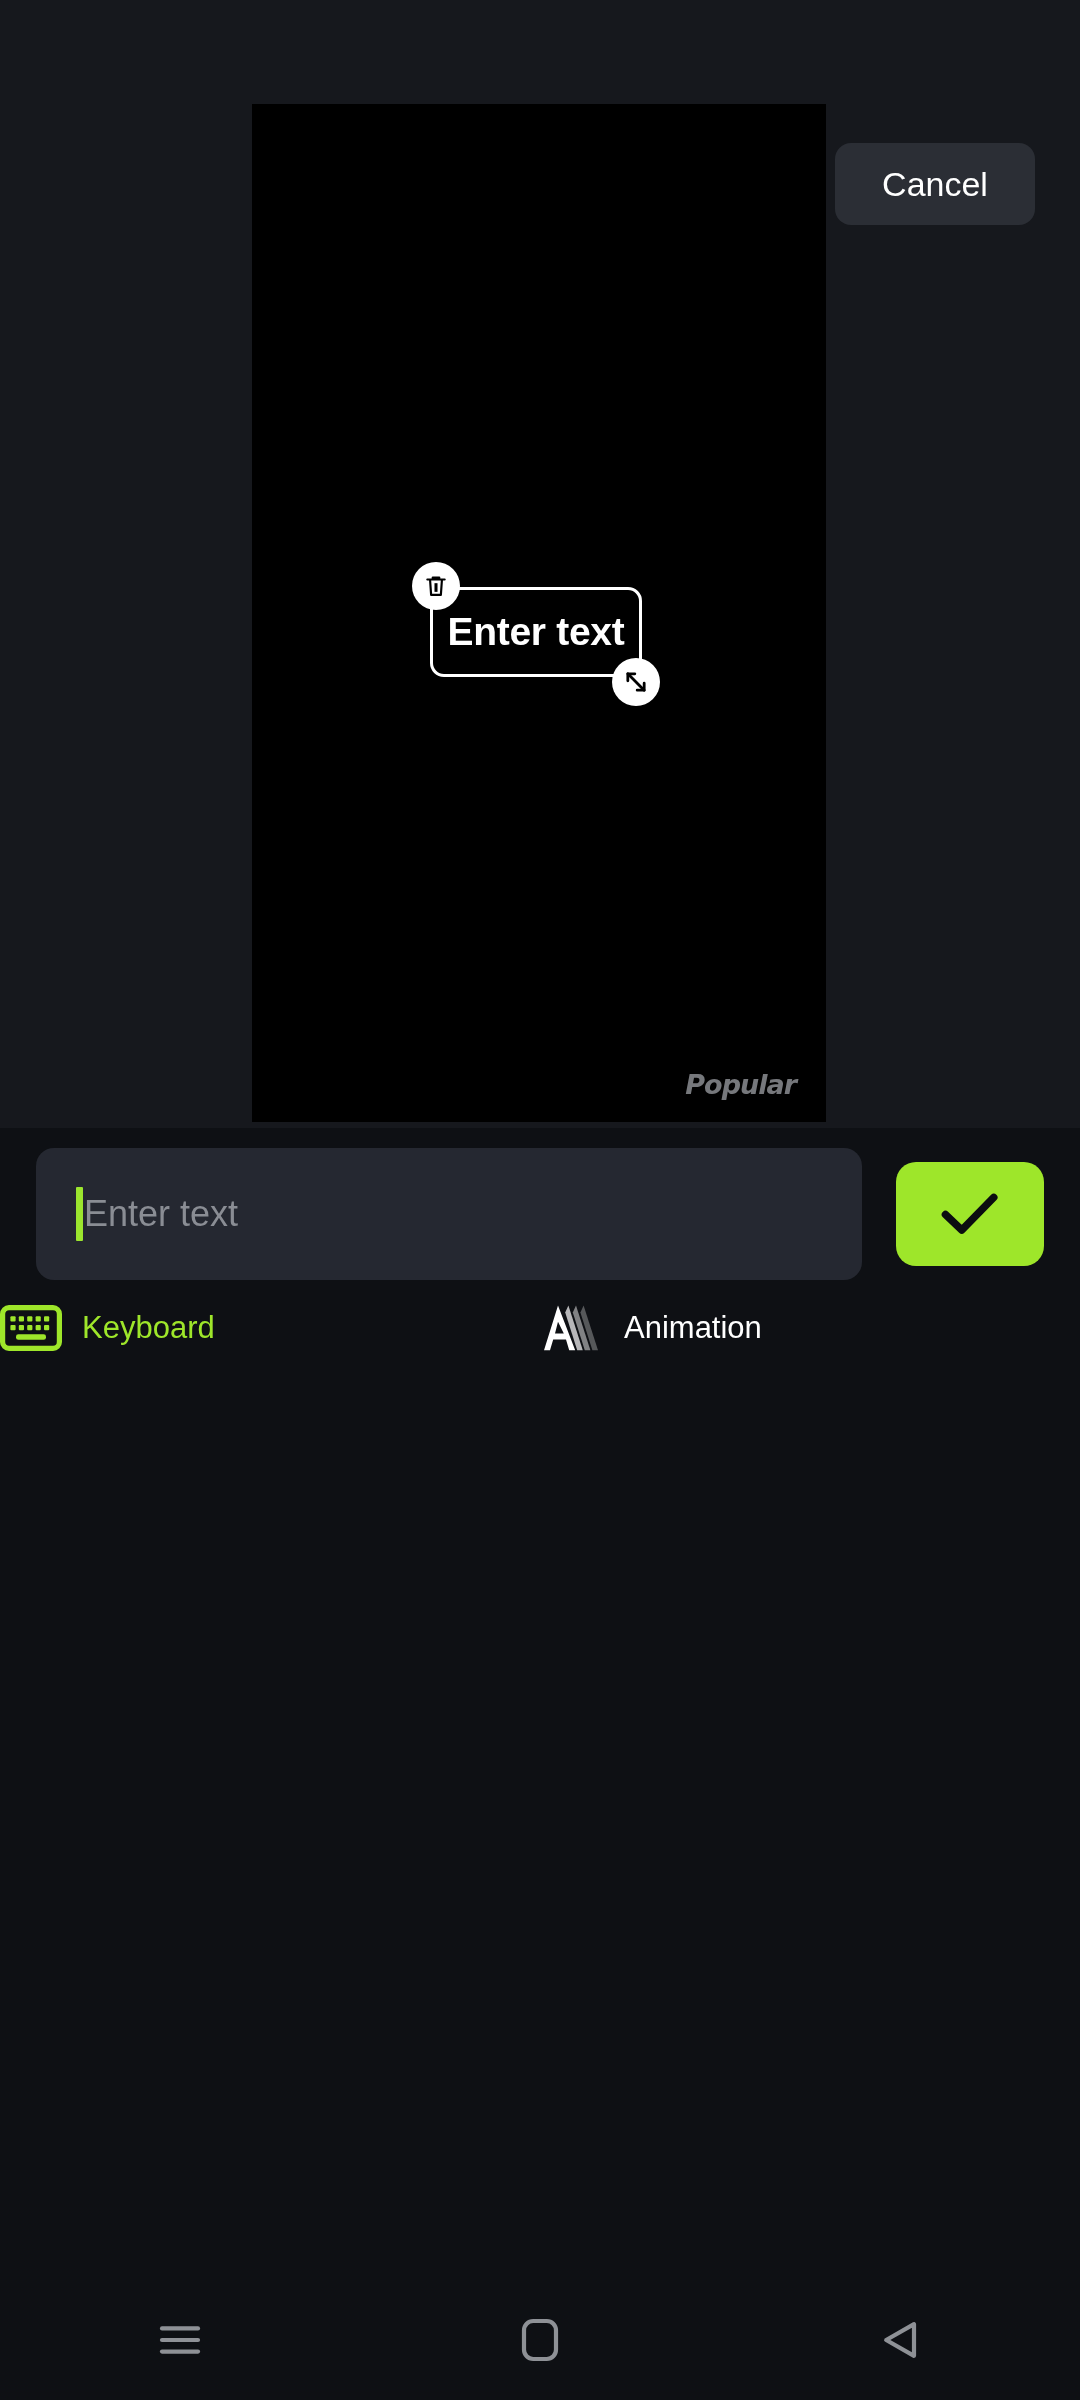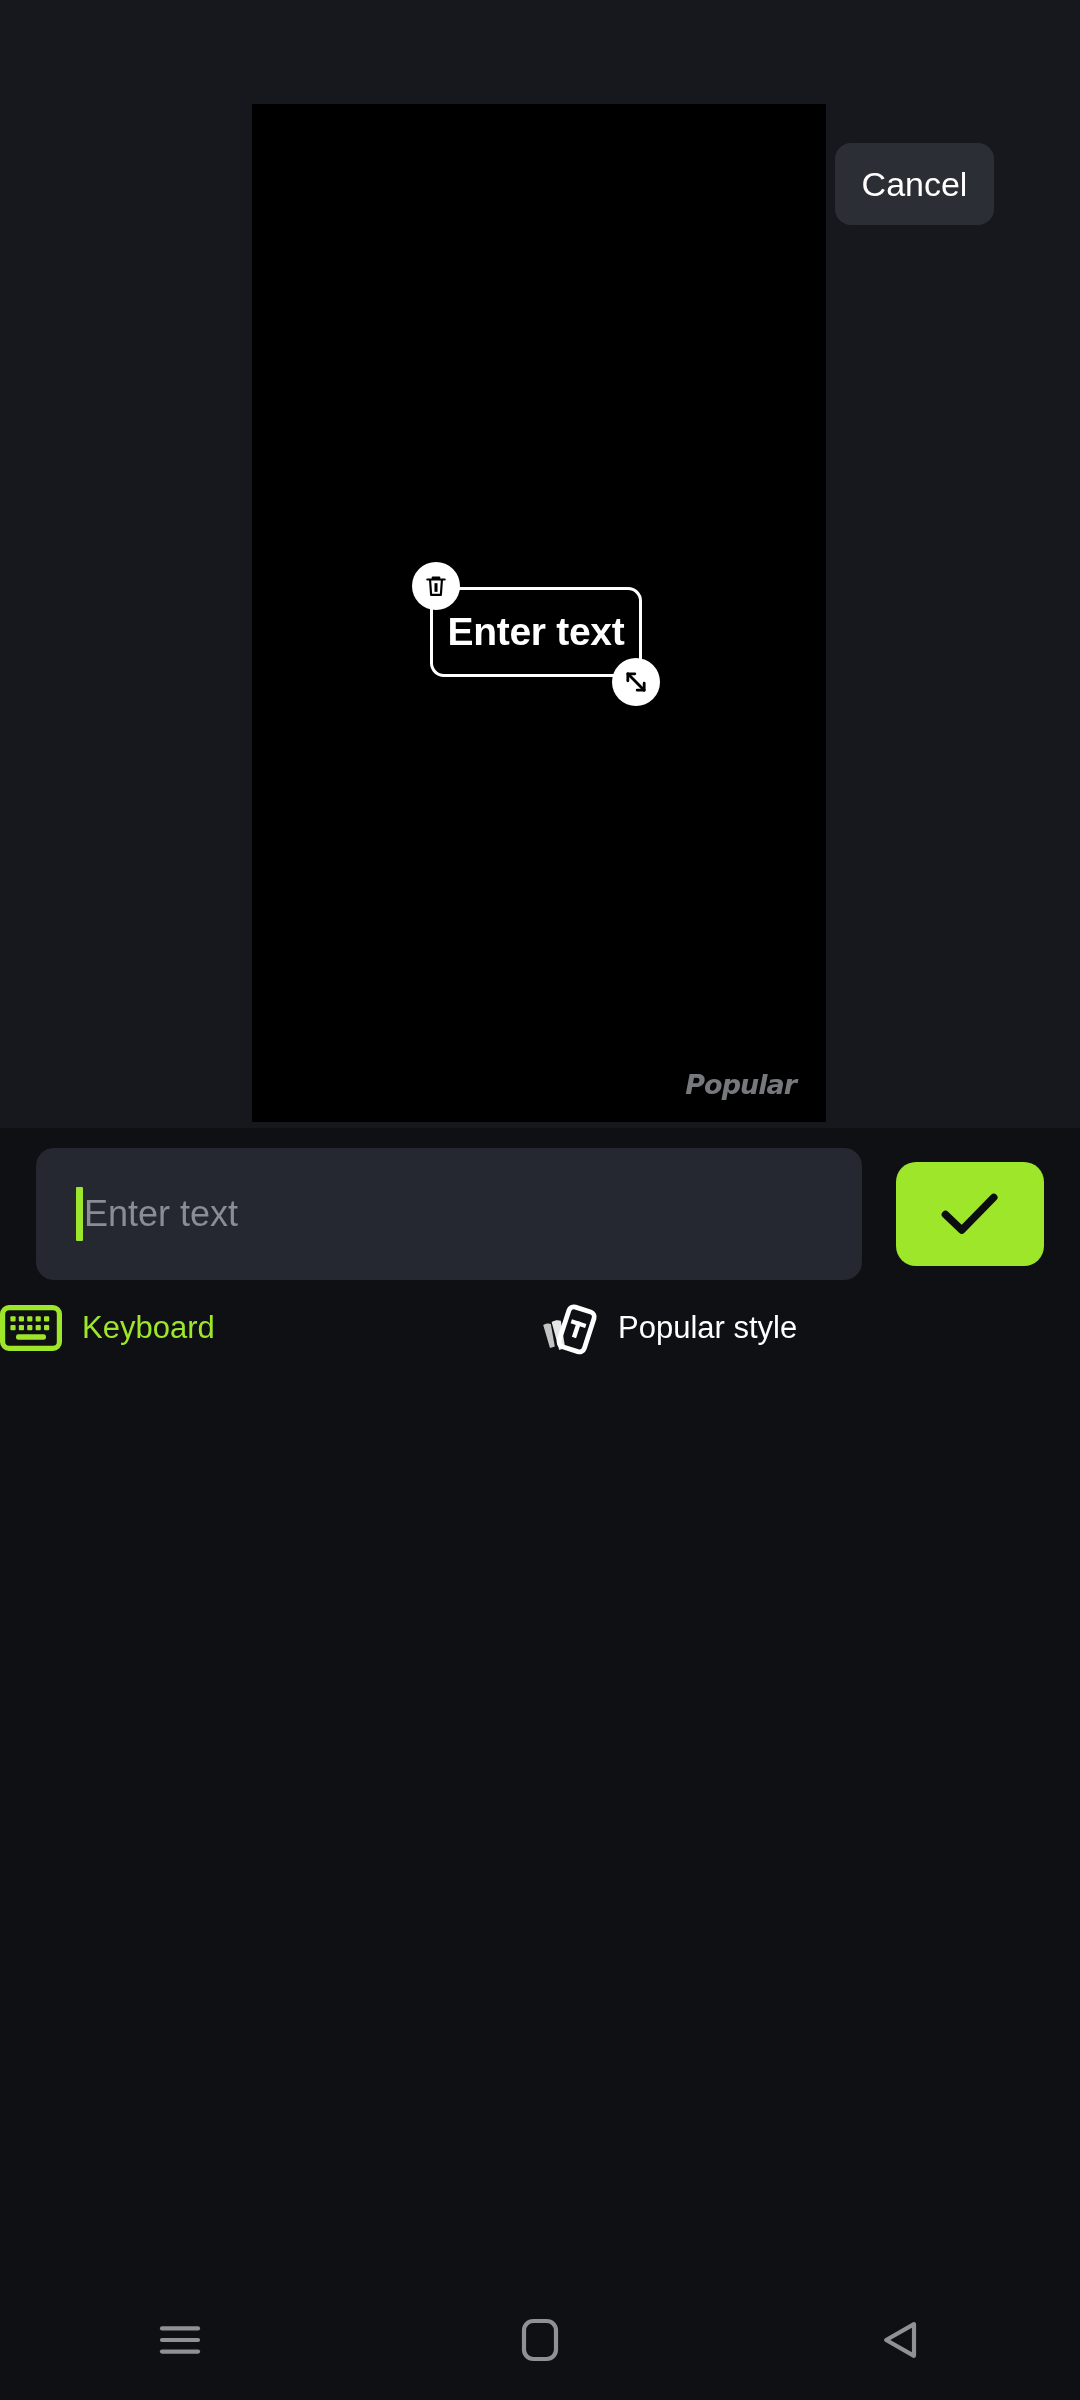--- a/index.html
+++ b/index.html
@@ -62,21 +62,21 @@
     background:#ffffff;
     display:flex; align-items:center; justify-content:center;
   }
   #handle-delete { left:0px;  top:0px; }
   #handle-resize { left:200px; top:96px; }
 
   
   #cancel-btn {
     position:absolute;
     left:835px; top:143px;
-    width:159px; height:82px;
+    width:200px; height:82px;
     background:#2b2e35;
     border-radius:16px;
     display:flex; align-items:center; justify-content:center;
     color:#ffffff;
     font-size:34px;
   }
 
   
   #panel {
     position:absolute;
@@ -214,40 +214,36 @@
               <rect x="13.6" y="10.0" width="2.6" height="2.6" rx=".5"></rect>
               <rect x="17.8" y="10.0" width="2.6" height="2.6" rx=".5"></rect>
               <rect x="22.0" y="10.0" width="2.6" height="2.6" rx=".5"></rect>
               <rect x="8.0" y="14.6" width="15.0" height="2.8" rx="1.2"></rect>
             </g>
           </svg>
         </div>
         <span class="tab-label">Keyboard</span>
       </div>
 
+
+
       <div class="tab">
         <div class="tab-icon">
-          <svg width="58" height="56" viewBox="0 0 29 28">
+          <svg width="64" height="54" viewBox="0 0 32 27">
             <g fill="#ffffff">
-              <path d="M5.0 24.0 L1.6 12.5 C3.4 11.6 4.4 11.6 5.4 12.0 L7.4 23.2 Z" opacity=".75"></path>
-              <path d="M9.6 25.0 L5.8 11.0 C7.6 10.0 9.0 9.9 10.4 10.4 L12.6 24.0 Z" opacity=".9"></path>
+              <path d="M21.8 2.2 L29.0 24.6 L26.2 24.6 L20.2 5.8 Z" opacity=".30"></path>
+              <path d="M18.0 2.2 L25.2 24.6 L22.4 24.6 L16.4 5.8 Z" opacity=".48"></path>
+              <path d="M14.2 2.2 L21.4 24.6 L18.6 24.6 L12.6 5.8 Z" opacity=".70"></path>
             </g>
-            <g transform="rotate(18 18 15)">
-              <rect x="11.6" y="4.2" width="13.2" height="20.8" rx="2.6" fill="none" stroke="#ffffff" stroke-width="2.4"></rect>
-              <g fill="#ffffff">
-                <rect x="14.4" y="10.5" width="7.6" height="2.1"></rect>
-                <rect x="17.1" y="10.5" width="2.2" height="8.4"></rect>
-              </g>
-            </g>
+            <path d="M9.0 2.2 L2.0 24.6 L5.0 24.6 L6.6 19.2 L13.0 19.2 L14.6 24.6 L17.6 24.6 Z
+                     M7.5 16.2 L9.0 10.4 L11.9 16.2 Z" fill="#ffffff" fill-rule="evenodd"></path>
           </svg>
         </div>
-        <span class="tab-label">Popular style</span>
-      </div>
-
-
+        <span class="tab-label">Animation</span>
+      </div>
 
     </div>
   </div>
 
   <div id="navbar">
 
     <div class="nav-btn">
       <svg width="44" height="36" viewBox="0 0 22 18">
         <g stroke="#8e9196" stroke-width="2.1" stroke-linecap="round">
           <line x1="2" y1="3.2" x2="20" y2="3.2"></line>

